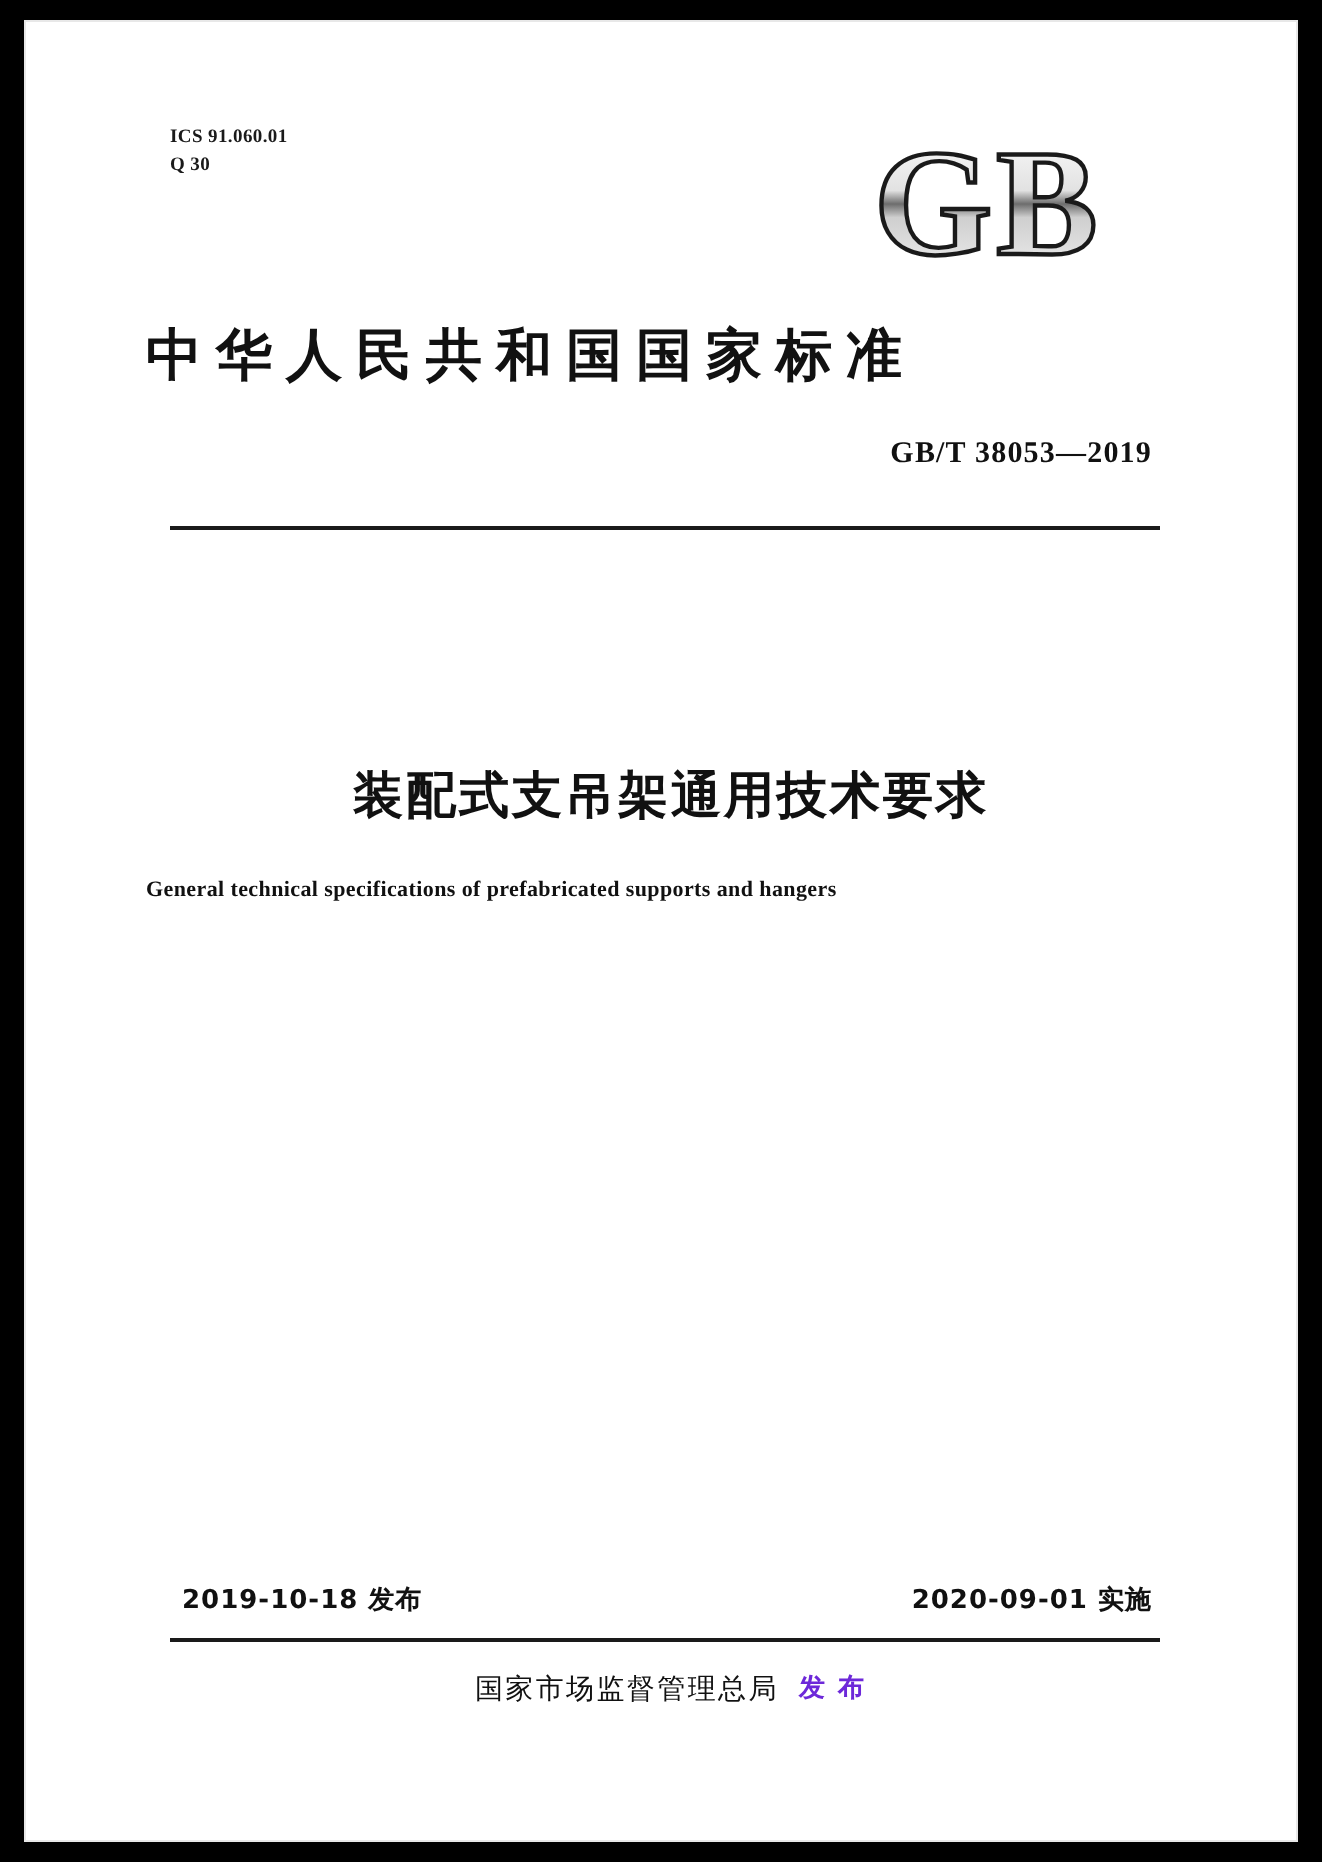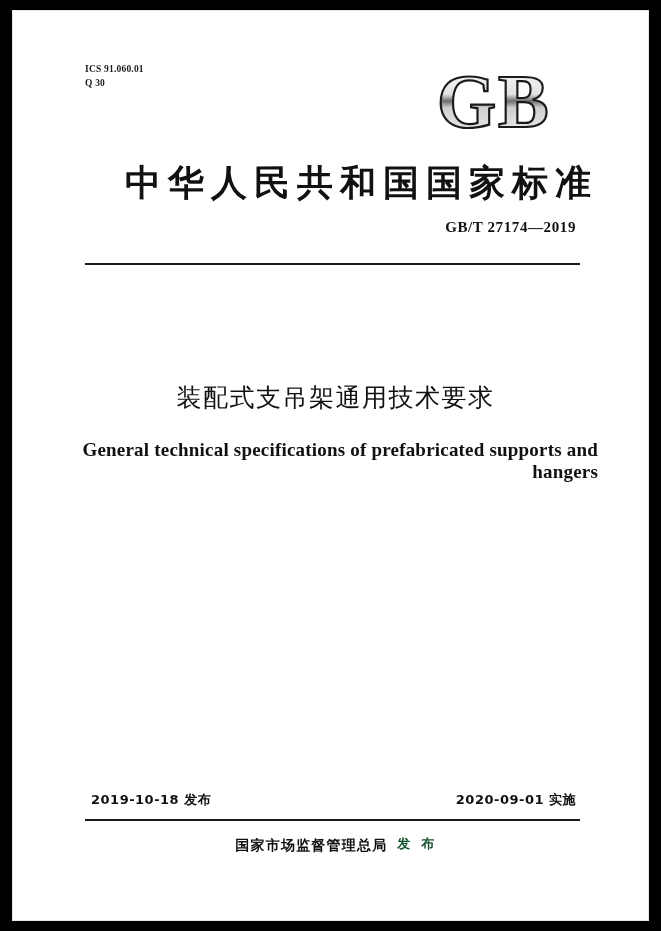--- a/index.html
+++ b/index.html
@@ -54,24 +54,24 @@
     text-align: right;
   }
   .gb-logo svg { display: block; }
 
   
   .nat-title {
     position: absolute;
     left: 0;
     right: 0;
     top: 108px;
-    text-align: right;
-    font-family: "DejaVu Sans", "Liberation Sans", sans-serif;
-    font-weight: bold;
-    font-size: 36px;
+    text-align: left;
+    font-family: "DejaVu Sans", "Liberation Sans", sans-serif;
+    font-weight: bold;
+    font-size: 28px;
     letter-spacing: 7px;
     color: #111111;
     white-space: nowrap;
   }
 
   
   .std-no {
     position: absolute;
     right: 22px;
     top: 168px;
@@ -93,34 +93,34 @@
   }
 
   
   .doc-title-cn {
     position: absolute;
     left: 0;
     right: 0;
     top: 330px;
     text-align: center;
     font-family: "DejaVu Sans", "Liberation Sans", sans-serif;
-    font-weight: normal;
+    font-weight: bold;
     font-size: 25px;
     letter-spacing: 1.5px;
     color: #111111;
   }
   .doc-title-en {
     position: absolute;
     left: 0;
     right: 0;
     top: 388px;
-    text-align: right;
+    text-align: left;
     font-family: "Liberation Serif", serif;
     font-weight: bold;
-    font-size: 19px;
+    font-size: 11px;
     letter-spacing: 0.2px;
     color: #111111;
   }
 
   
   .date-row {
     position: absolute;
     left: 12px;
     right: 18px;
     top: 740px;
@@ -162,37 +162,37 @@
     position: absolute;
     left: 0;
     right: 0;
     top: 784px;
     text-align: center;
   }
   .issuer-lines {
     display: inline-block;
     vertical-align: middle;
     font-family: "DejaVu Sans", "Liberation Sans", sans-serif;
-    font-weight: bold;
+    font-weight: normal;
     font-size: 14px;
     letter-spacing: 1.2px;
     line-height: 1.45;
     color: #111111;
     text-align: right;
   }
   .issuer-verb {
     display: inline-block;
     vertical-align: bottom;
     margin-left: 10px;
     padding-bottom: 2px;
-    font-family: Liberation Mono, monospace;
+    font-family: Liberation Sans, sans-serif;
     font-weight: bold;
     font-size: 13px;
     letter-spacing: 1.5px;
-    color: #14532d;
+    color: #6d28d9;
     text-align: right;
   }
 </style>
 </head>
 <body>
 
 <div class="page">
   <div class="inner">
 
     <div class="ics-block">
@@ -210,21 +210,21 @@
             <stop offset="58%" stop-color="#cfcfcf"></stop>
             <stop offset="100%" stop-color="#f4f4f4"></stop>
           </linearGradient>
         </defs>
         <text x="2" y="62" font-family="Liberation Serif, serif" font-weight="bold" font-size="76" letter-spacing="2" fill="url(#gbgrad)" stroke="#1a1a1a" stroke-width="2.2">GB</text>
       </svg>
     </div>
 
     <div class="nat-title">中华人民共和国国家标准</div>
 
-    <div class="std-no">GB/T 27174—2019</div>
+    <div class="std-no">GB/T 38053—2019</div>
 
     <div class="rule-top"></div>
 
     <div class="doc-title-cn">装配式支吊架通用技术要求</div>
     <div class="doc-title-en">General technical specifications of prefabricated supports and hangers</div>
 
     <div class="date-row">
       <div class="date-left">2019-10-18 发布</div>
       <div class="date-right">2020-09-01 实施</div>
     </div>

